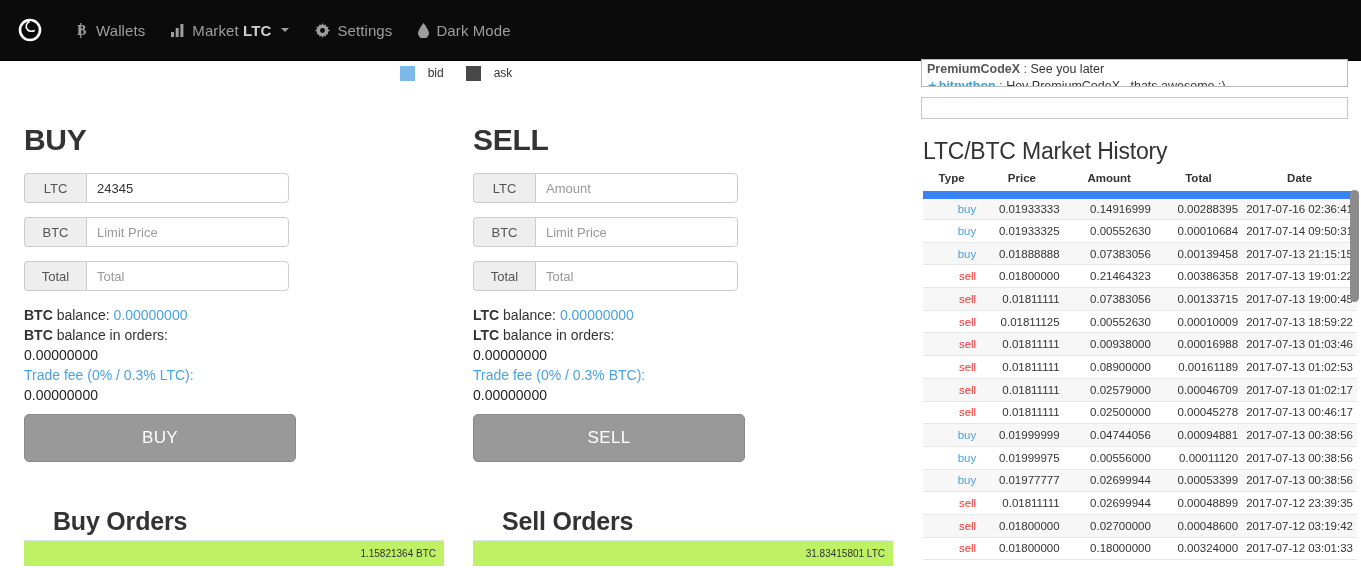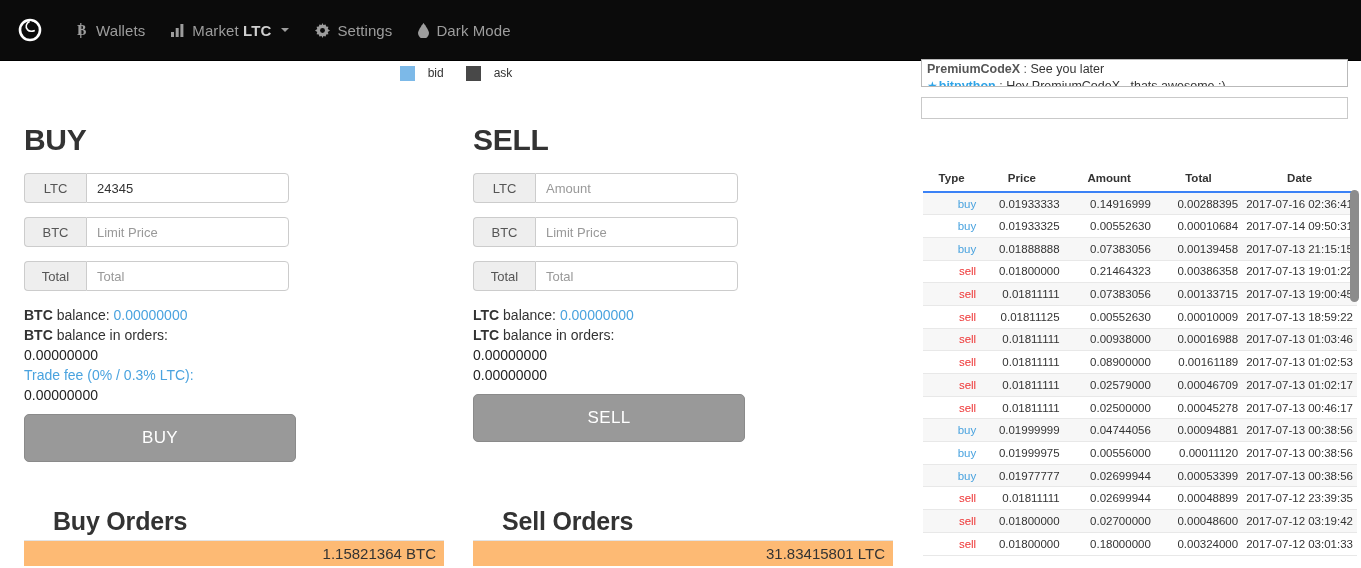--- a/index.html
+++ b/index.html
@@ -157,23 +157,23 @@
     letter-spacing: -0.2px;
     margin-left: 29px;
   }
   .orders-buy-title  { left: 24px;  top: 507px; }
   .orders-sell-title { left: 473px; top: 507px; }
 
   .orders-headbar {
     position: absolute;
     top: 540px;
     height: 26px;
-    background: #fdba74;
+    background: #bef264;
     border-top: 1px solid #e3e3e3;
-    font-size: 15px;
+    font-size: 10px;
     color: #333;
     display: flex;
     align-items: center;
     justify-content: flex-end;
     padding-right: 8px;
   }
   .orders-headbar-buy  { left: 24px;  width: 420px; }
   .orders-headbar-sell { left: 473px; width: 420px; }
 
   
@@ -234,21 +234,21 @@
     left: 2px; top: 168px;
     width: 434px;
     border-collapse: collapse;
     font-size: 11.5px;
     color: #333;
   }
   .history-table th {
     font-weight: bold;
     font-size: 11.5px;
     padding: 4px 4px 7px 4px;
-    border-bottom: 2px solid #3b82f6;
+    border-bottom: 8px solid #3b82f6;
     text-align: center;
     color: #333;
   }
   .history-table th.c-type   { width: 58px; }
   .history-table th.c-price  { width: 84px; }
   .history-table th.c-amount { width: 92px; }
   .history-table th.c-total  { width: 88px; }
   .history-table th.c-date   { width: 112px; }
 
   .history-table td {
@@ -408,20 +408,21 @@
   </div>
 
   <div class="balance-block">
     <div>
       <span class="lbl-bold">LTC</span><span> balance: </span><span class="val-link">0.00000000</span>
     </div>
     <div>
       <span class="lbl-bold">LTC</span><span> balance in orders:</span>
     </div>
     <div class="mono-val">0.00000000</div>
+    <div class="fee-link">Trade fee (0% / 0.3% BTC):</div>
     <div class="mono-val">0.00000000</div>
   </div>
 
   <button class="action-btn">SELL</button>
 </div>
 
 <div class="orders-title orders-buy-title">Buy Orders</div>
 <div class="orders-headbar orders-headbar-buy">
   <span>1.15821364 BTC</span>
 </div>
@@ -439,20 +440,21 @@
     </div>
     <div class="chat-line">
       <span class="chat-star">★</span><span class="chat-user-hl">bitpython</span><span class="chat-sep"> : </span><span class="chat-msg">Hey PremiumCodeX , thats awesome :)</span>
     </div>
   </div>
 
   <div class="chat-input-wrap">
     <input class="chat-input" type="text" placeholder="" style="">
   </div>
 
+  <div class="history-title">LTC/BTC Market History</div>
 
   <table class="history-table">
     <thead>
       <tr>
         <th class="c-type">Type</th>
         <th class="c-price">Price</th>
         <th class="c-amount">Amount</th>
         <th class="c-total">Total</th>
         <th class="c-date">Date</th>
       </tr>

